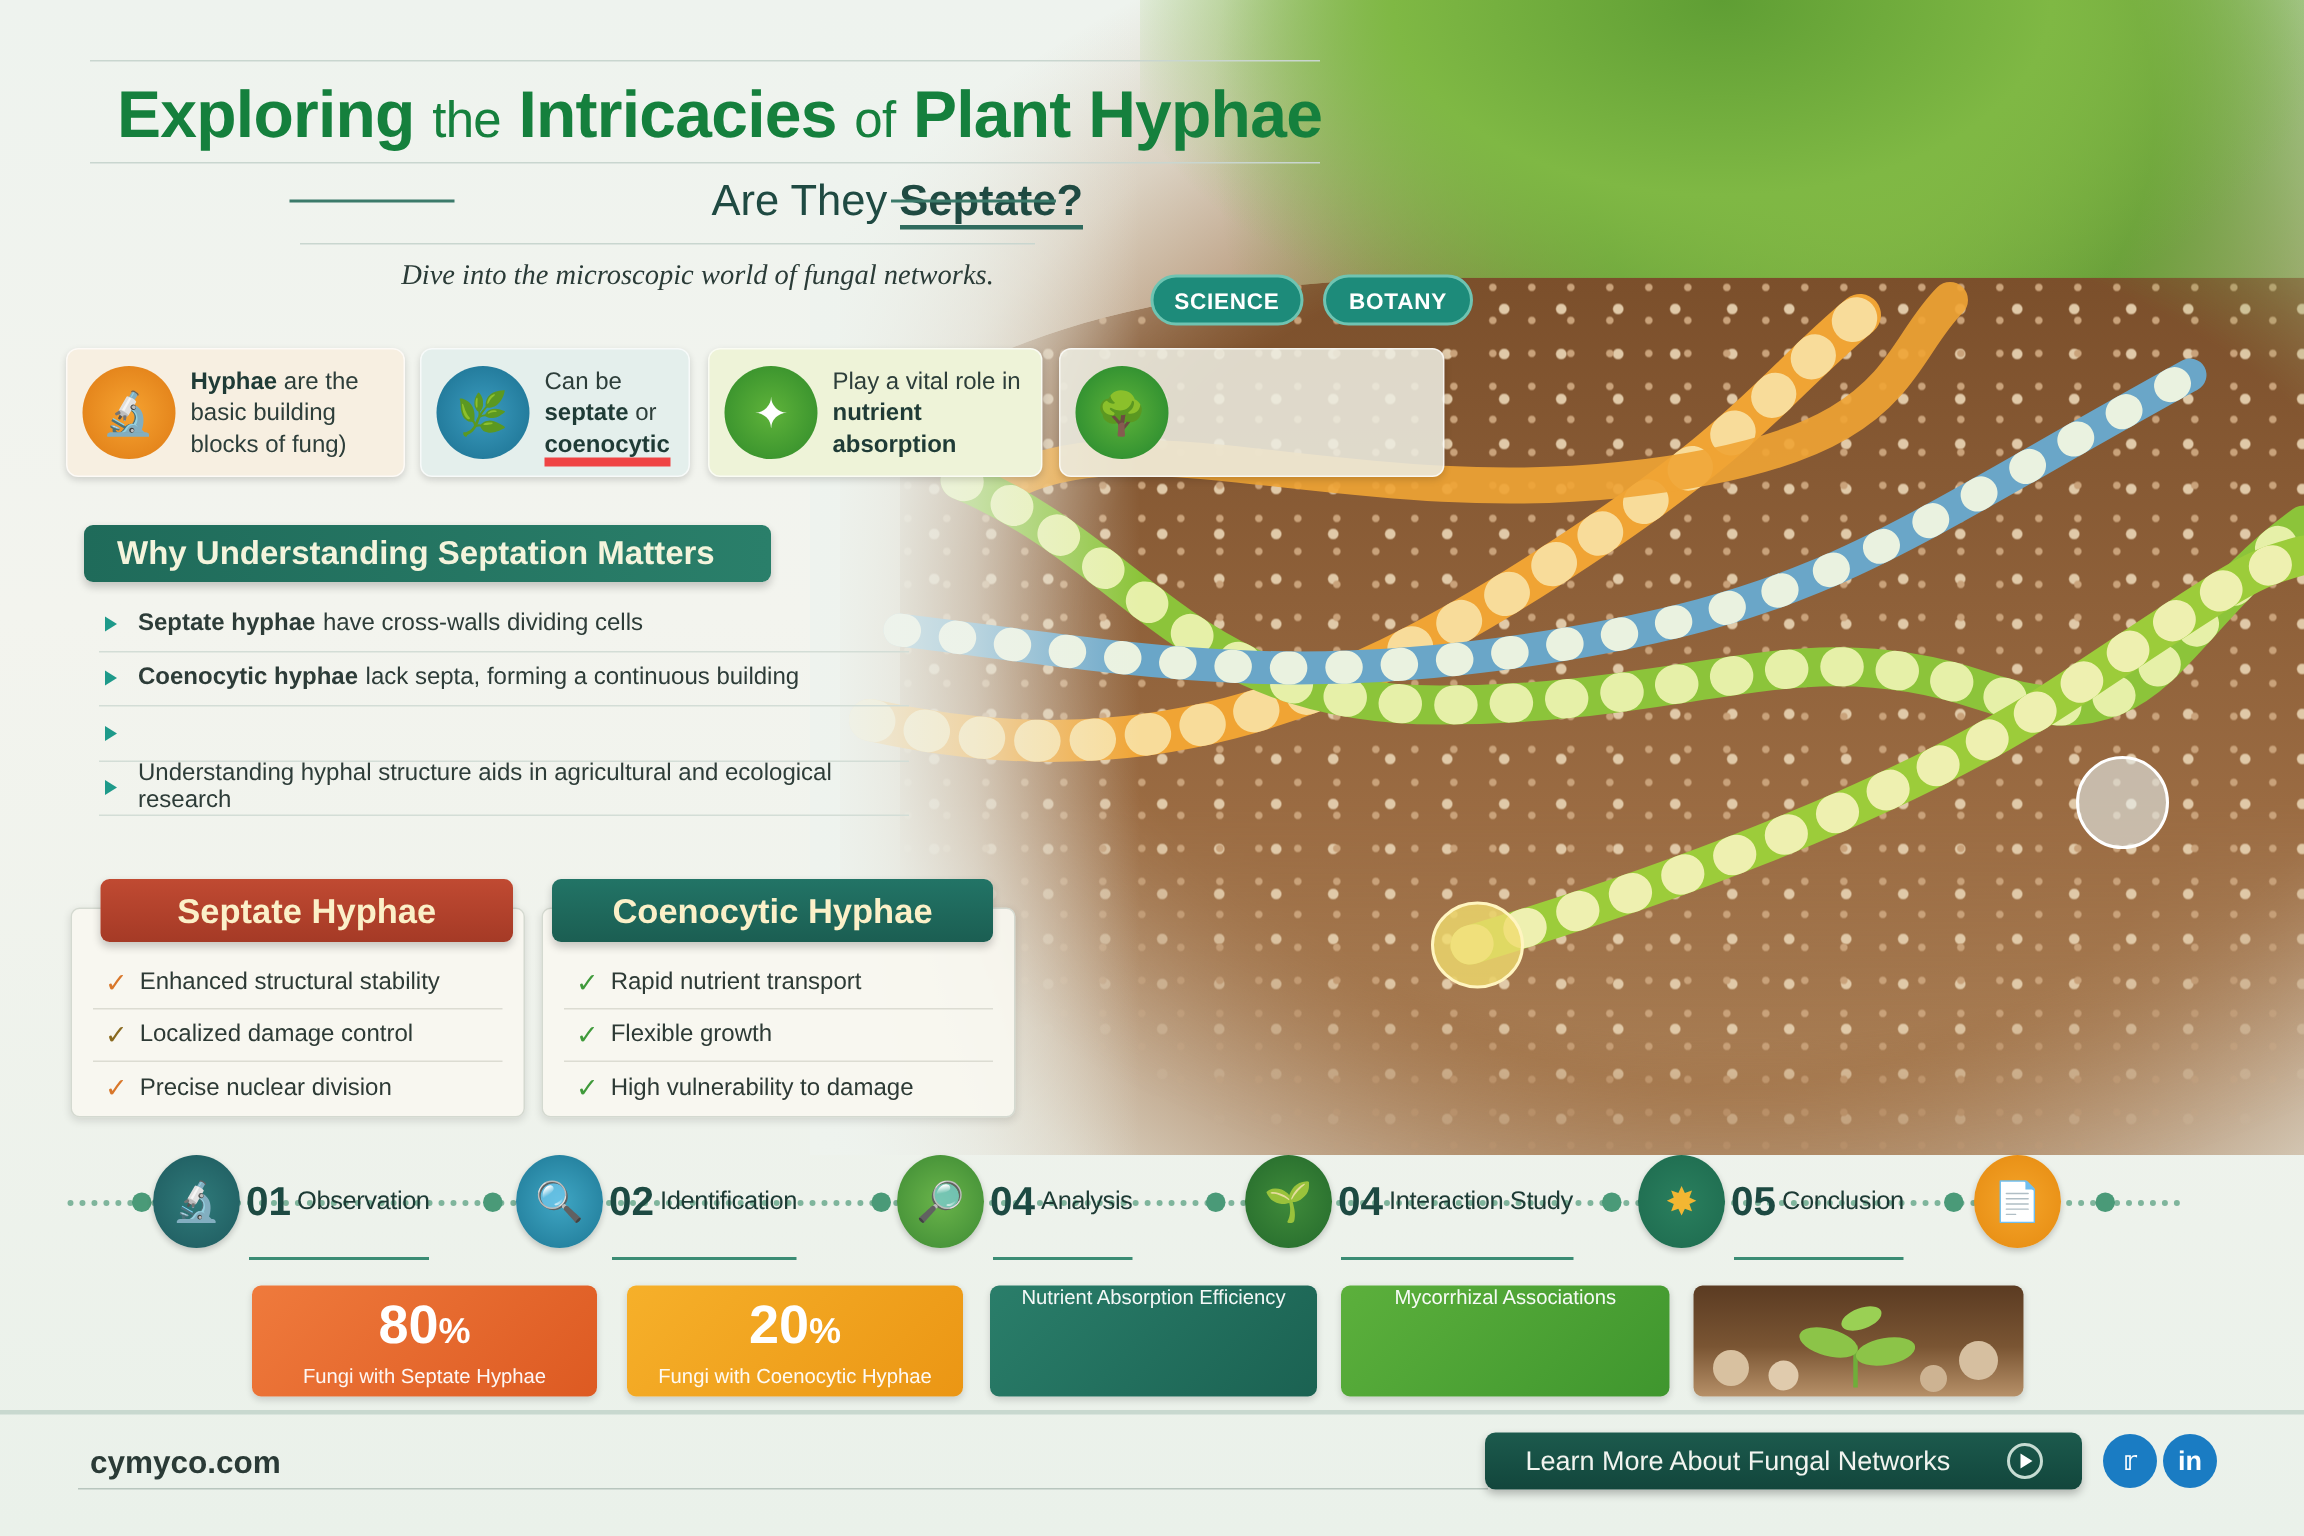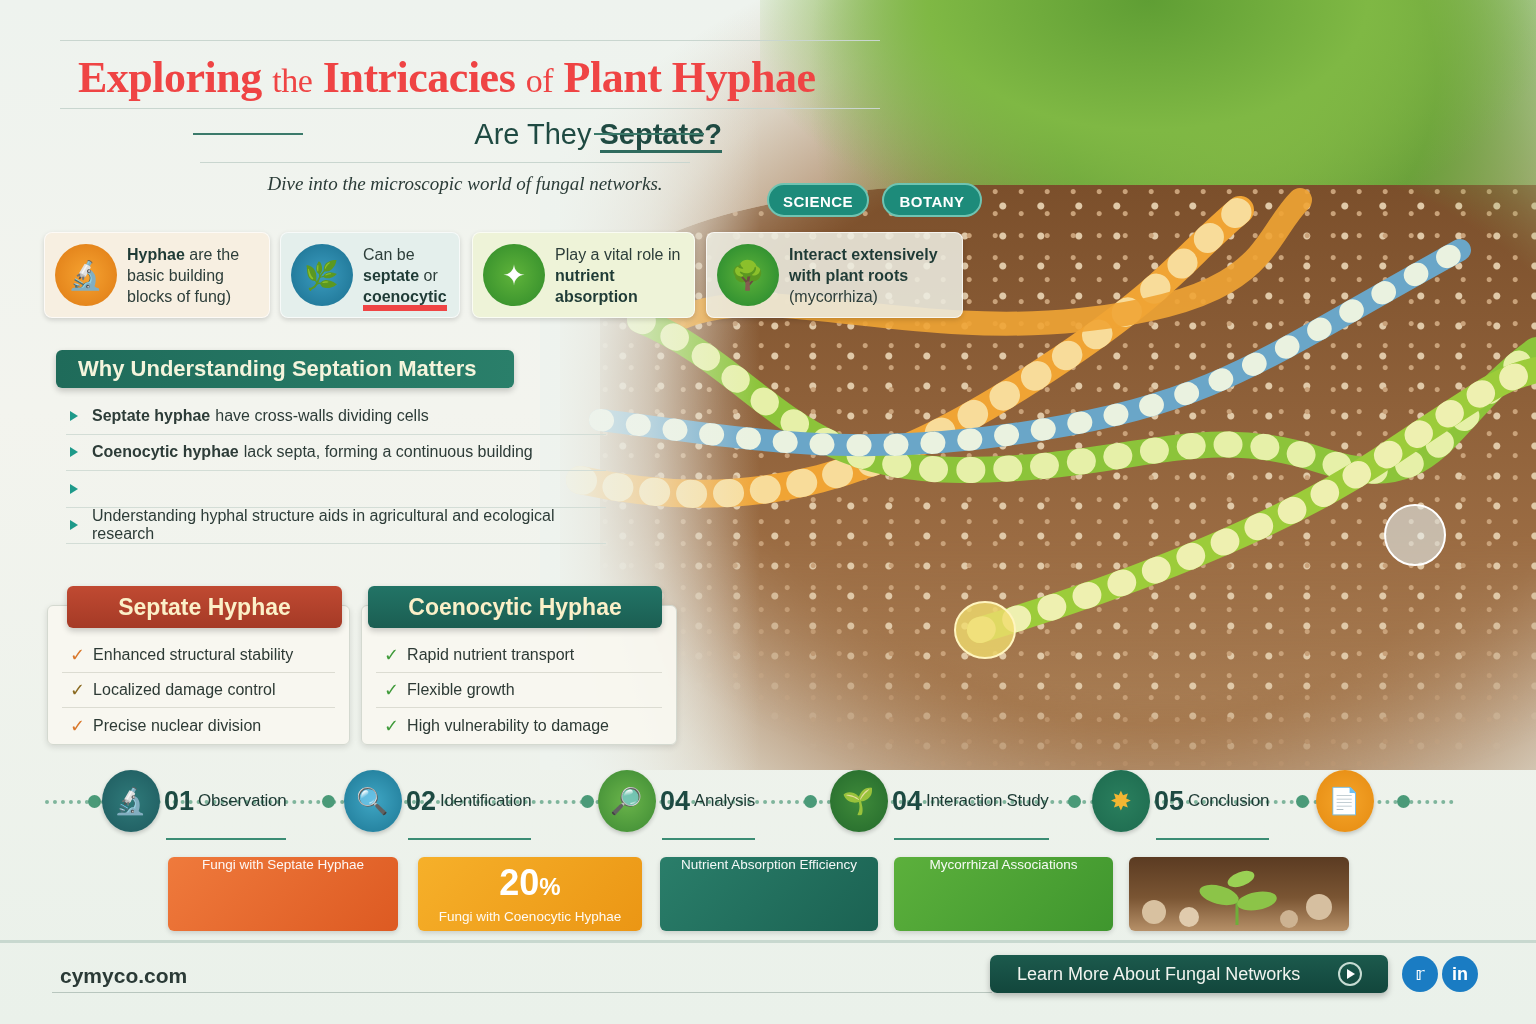--- a/index.html
+++ b/index.html
@@ -13,21 +13,21 @@
   radial-gradient(circle at 60% 70%,#e0c9a8 3px,transparent 4px) 0 0/38px 30px,
   linear-gradient(180deg,#7b4f2b,#9a6b42 60%,rgba(200,170,130,.4));
   border-radius:40% 10% 0 0/20% 0 0 0;
   -webkit-mask-image:radial-gradient(ellipse at 60% 40%,#000 55%,transparent 80%);mask-image:radial-gradient(ellipse at 60% 40%,#000 55%,transparent 80%)}
 .art .leaves{position:absolute;left:200px;top:0;width:776px;height:230px;
   background:radial-gradient(ellipse at 50% 0%,#5f9e34 0%,#7fb844 40%,rgba(140,190,80,0) 75%)}
 .art svg{position:absolute;left:0;top:0}
 .fade-left{position:absolute;left:540px;top:0;width:220px;height:770px;background:linear-gradient(90deg,#eef3ee 0%,rgba(238,243,238,.6) 50%,rgba(238,243,238,0) 100%)}
 
 .hline{position:absolute;height:1px;background:#c9d6cf}
-.title{position:absolute;left:78px;top:52px;font-family:Liberation Serif, serif;font-weight:700;font-size:44px;color:#ef4444;letter-spacing:-0.5px;white-space:nowrap}
+.title{position:absolute;left:78px;top:52px;font-family:Liberation Sans, sans-serif;font-weight:700;font-size:44px;color:#15803d;letter-spacing:-0.5px;white-space:nowrap}
 .title .sm{font-weight:400;font-size:34px}
 .sub{position:absolute;left:202px;top:118px;width:520px;text-align:right;font-size:29px;color:#1f4a42;font-family:"Liberation Sans",sans-serif}
 .sub b{border-bottom:3px solid #2f6b5e}
 .sub-line{position:absolute;top:133px;height:2px;background:#3b7a6a}
 .tagline{position:absolute;left:180px;top:173px;width:570px;text-align:center;font-style:italic;font-family:"Liberation Serif",serif;font-size:19px;color:#2a3b37}
 .pill{position:absolute;top:183px;height:34px;border-radius:17px;background:#1d8b7a;color:#fff;font-weight:700;font-size:15px;line-height:34px;text-align:center;border:2px solid #6fc4b2;letter-spacing:.5px}
 
 .fact{position:absolute;top:232px;height:86px;border-radius:8px;display:flex;align-items:center;gap:10px;padding:0 10px;box-shadow:0 2px 5px rgba(0,0,0,.15);border:1px solid rgba(255,255,255,.7)}
 .fact .ic{width:62px;height:62px;border-radius:50%;flex:0 0 62px;display:flex;align-items:center;justify-content:center;font-size:28px;color:#fff}
 .fact .tx{font-size:16px;line-height:21px;color:#2d3e3a}
@@ -118,21 +118,20 @@
 <div class="fact" style="left:280px;width:180px;background:#e4efec">
   <div class="ic" style="background:radial-gradient(circle,#3b9cbf,#1a6f8f)">🌿</div>
   <div class="tx"><span>Can be </span><b>septate</b><span> or </span><b style="border-bottom:6px solid #ef4444">coenocytic</b></div>
 </div>
 <div class="fact" style="left:472px;width:223px;background:#eef3d8">
   <div class="ic" style="background:radial-gradient(circle,#5fb33a,#2f8a2a)">✦</div>
   <div class="tx"><span>Play a vital role in </span><b>nutrient absorption</b></div>
 </div>
 <div class="fact" style="left:706px;width:257px;background:rgba(236,236,224,.88)">
   <div class="ic" style="background:radial-gradient(circle,#5fb33a,#22862e)">🌳</div>
-  <div class="tx"><b>Interact extensively with plant roots</b><br><span>(mycorrhiza)</span></div>
 </div>
 
 <div class="why">Why Understanding Septation Matters</div>
 <ul class="bullets">
   <li>
       <span class="tri"></span>
       <b>Septate hyphae</b>
       <span>have cross-walls dividing cells</span>
     </li>
   <li>
@@ -221,20 +220,21 @@
   <div class="ic" style="background:radial-gradient(circle,#2a7f5e,#1d6a4e);color:#f3b632">✸</div>
   <span class="num">05</span>
   <span class="lbl">Conclusion</span>
   <div class="under"></div>
 </div>
 <div class="step" style="left:1316px">
   <div class="ic" style="background:radial-gradient(circle,#f5a52a,#e58a10)">📄</div>
 </div>
 
 <div class="stat" style="left:168px;background:linear-gradient(135deg,#ef7a3c,#dd5a22)">
+  <div class="v"><span>80</span><small>%</small></div>
   <div class="l">Fungi with Septate Hyphae</div>
 </div>
 <div class="stat" style="left:418px;width:224px;background:linear-gradient(135deg,#f6b02a,#eb9614)">
   <div class="v"><span>20</span><small>%</small></div>
   <div class="l">Fungi with Coenocytic Hyphae</div>
 </div>
 <div class="stat" style="left:660px;width:218px;background:linear-gradient(135deg,#2a7e6a,#1b6252)">
   <div class="l">Nutrient Absorption Efficiency</div>
 </div>
 <div class="stat" style="left:894px;width:219px;background:linear-gradient(135deg,#5cb03c,#3f962e)">

